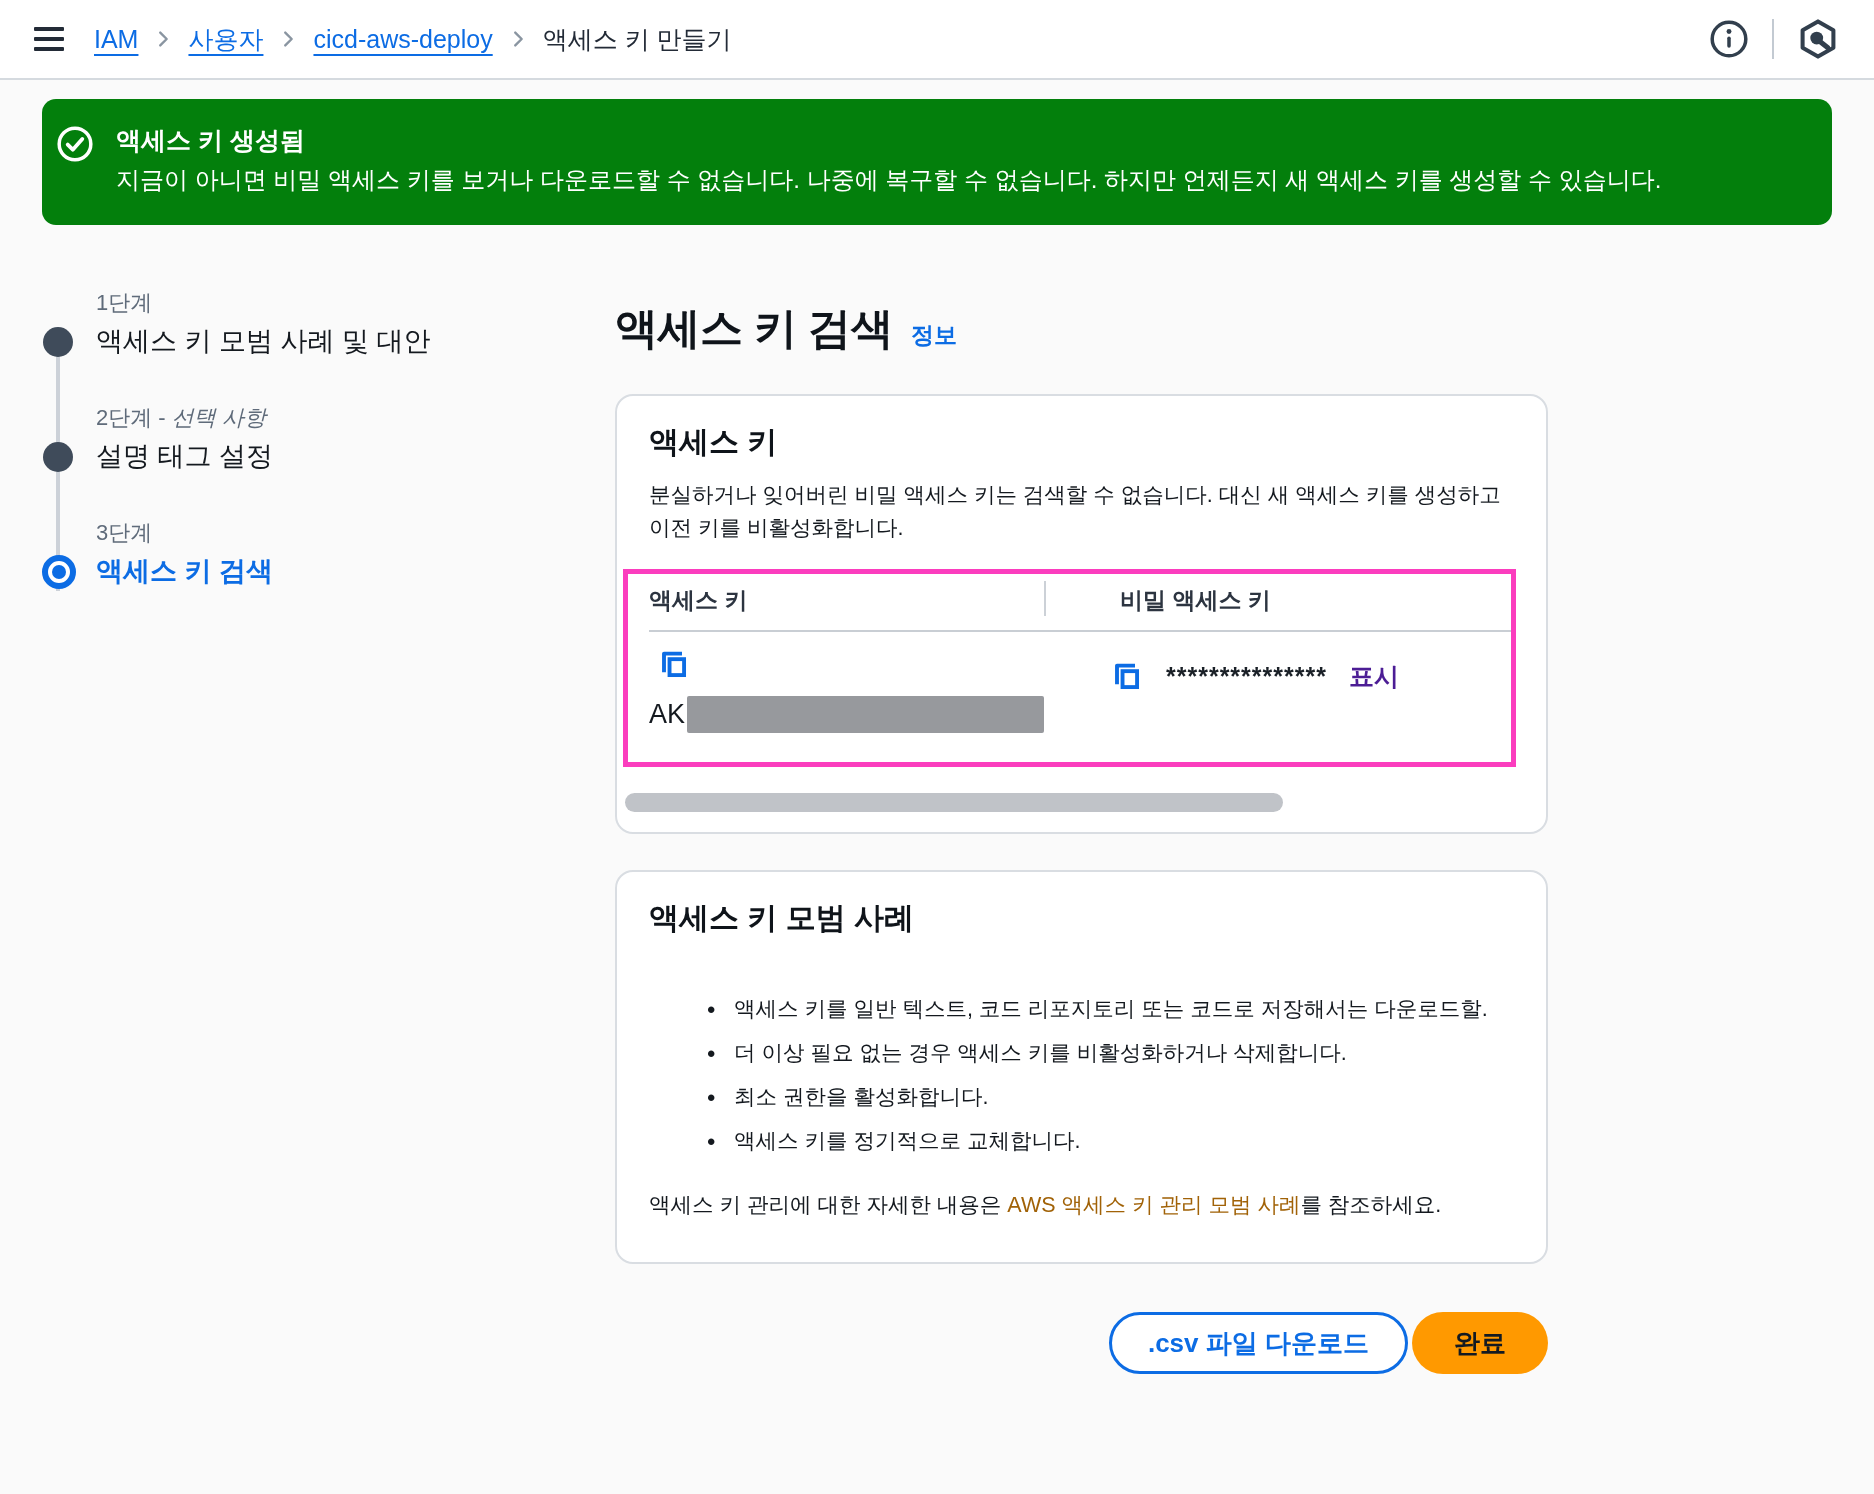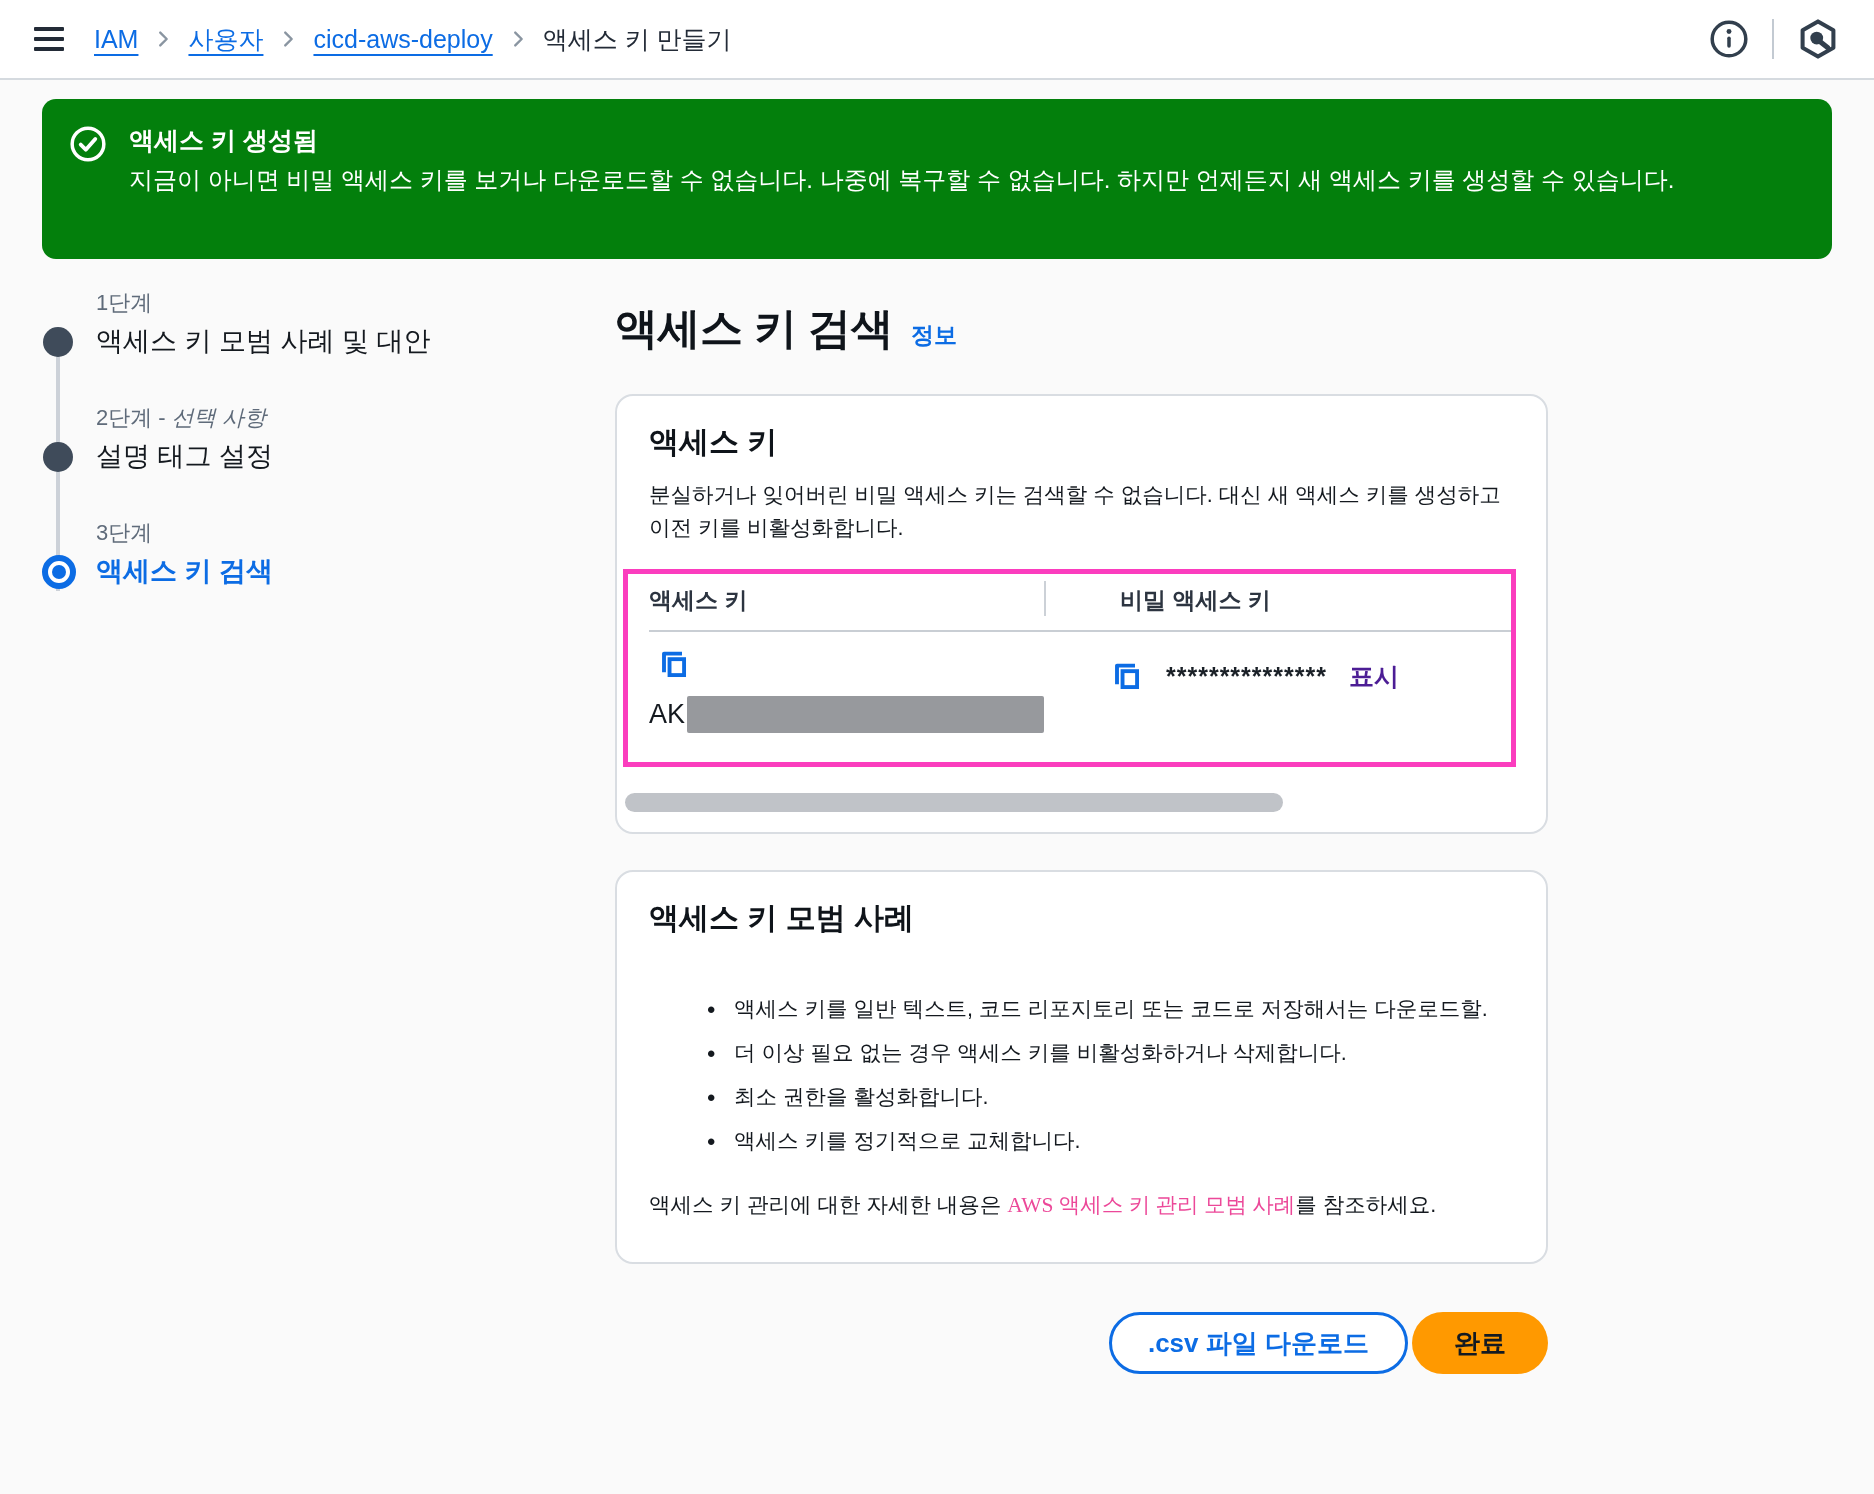--- a/index.html
+++ b/index.html
@@ -21,23 +21,23 @@
   .crumbs { display:flex; align-items:center; gap:14px; font-size:25px; }
   .crumb-link { color:#0c6ce4; text-decoration:underline; text-underline-offset:6px; text-decoration-thickness:2px; font-weight:500; cursor:pointer; }
   .crumb-current { color:#232b37; font-weight:500; }
   .crumb-chevron { display:flex; align-items:center; }
   .topbar-right { margin-left:auto; display:flex; align-items:center; gap:22px; }
   .topbar-divider { width:2px; height:40px; background:#c3cad2; }
   .icon-btn { display:flex; align-items:center; justify-content:center; cursor:pointer; }
 
   
   .banner {
-    position:absolute; left:42px; right:42px; top:99px; height:160px;
+    position:absolute; left:42px; right:42px; top:99px; height:126px;
     background:#037f0c; border-radius:14px; color:#fff;
-    display:flex; padding:24px 27px;
+    display:flex; padding:24px 14px;
   }
   .banner-icon { flex:0 0 auto; margin-top:2px; }
   .banner-text { margin-left:22px; }
   .banner-title { font-weight:700; font-size:25px; line-height:34px; margin-bottom:6px; }
   .banner-msg  { font-size:24px; line-height:33px; }
 
   
   .steps { position:absolute; left:42px; top:289px; width:470px; }
   .steps::before {
     content:""; position:absolute; left:14px; top:66px; width:4px; height:236px;
@@ -92,21 +92,21 @@
 
   .h-scrollbar { position:relative; height:19px; margin:34px -26px 8px -26px; cursor:pointer; }
   .h-scrollbar .thumb { position:absolute; left:2px; top:0; width:658px; height:19px; border-radius:10px; background:#c0c3c8; }
 
   
   .bp-card { margin-top:36px; padding-bottom:40px; }
   .bp-list { list-style:none; margin:54px 0 0 58px; }
   .bp-list li { position:relative; padding-left:27px; font-size:21.5px; line-height:33px; color:#14191f; margin-bottom:11px; max-width:790px; }
   .bp-list li::before { content:"•"; position:absolute; left:0; top:0; font-size:24px; color:#14191f; }
   .bp-footer { margin-top:30px; font-size:21.5px; line-height:34px; color:#14191f; max-width:880px; }
-  .bp-footer a { color:#ec4899; text-decoration:none; cursor:pointer;font-family:Liberation Serif, serif; }
+  .bp-footer a { color:#a16207; text-decoration:none; cursor:pointer; }
 
   
   .actions { display:flex; justify-content:flex-end; align-items:center; gap:4px; margin-top:48px; }
   .btn { height:62px; border-radius:32px; font-size:26px; font-weight:700; cursor:pointer;
          display:inline-flex; align-items:center; justify-content:center;
          font-family:"Liberation Sans","DejaVu Sans",sans-serif; }
   .btn-secondary { background:#fff; border:3px solid #0c6ce4; color:#0c6ce4; padding:0 36px; }
   .btn-primary { background:#ff9900; border:none; color:#131a22; padding:0 42px; }
 </style>
 </head>

